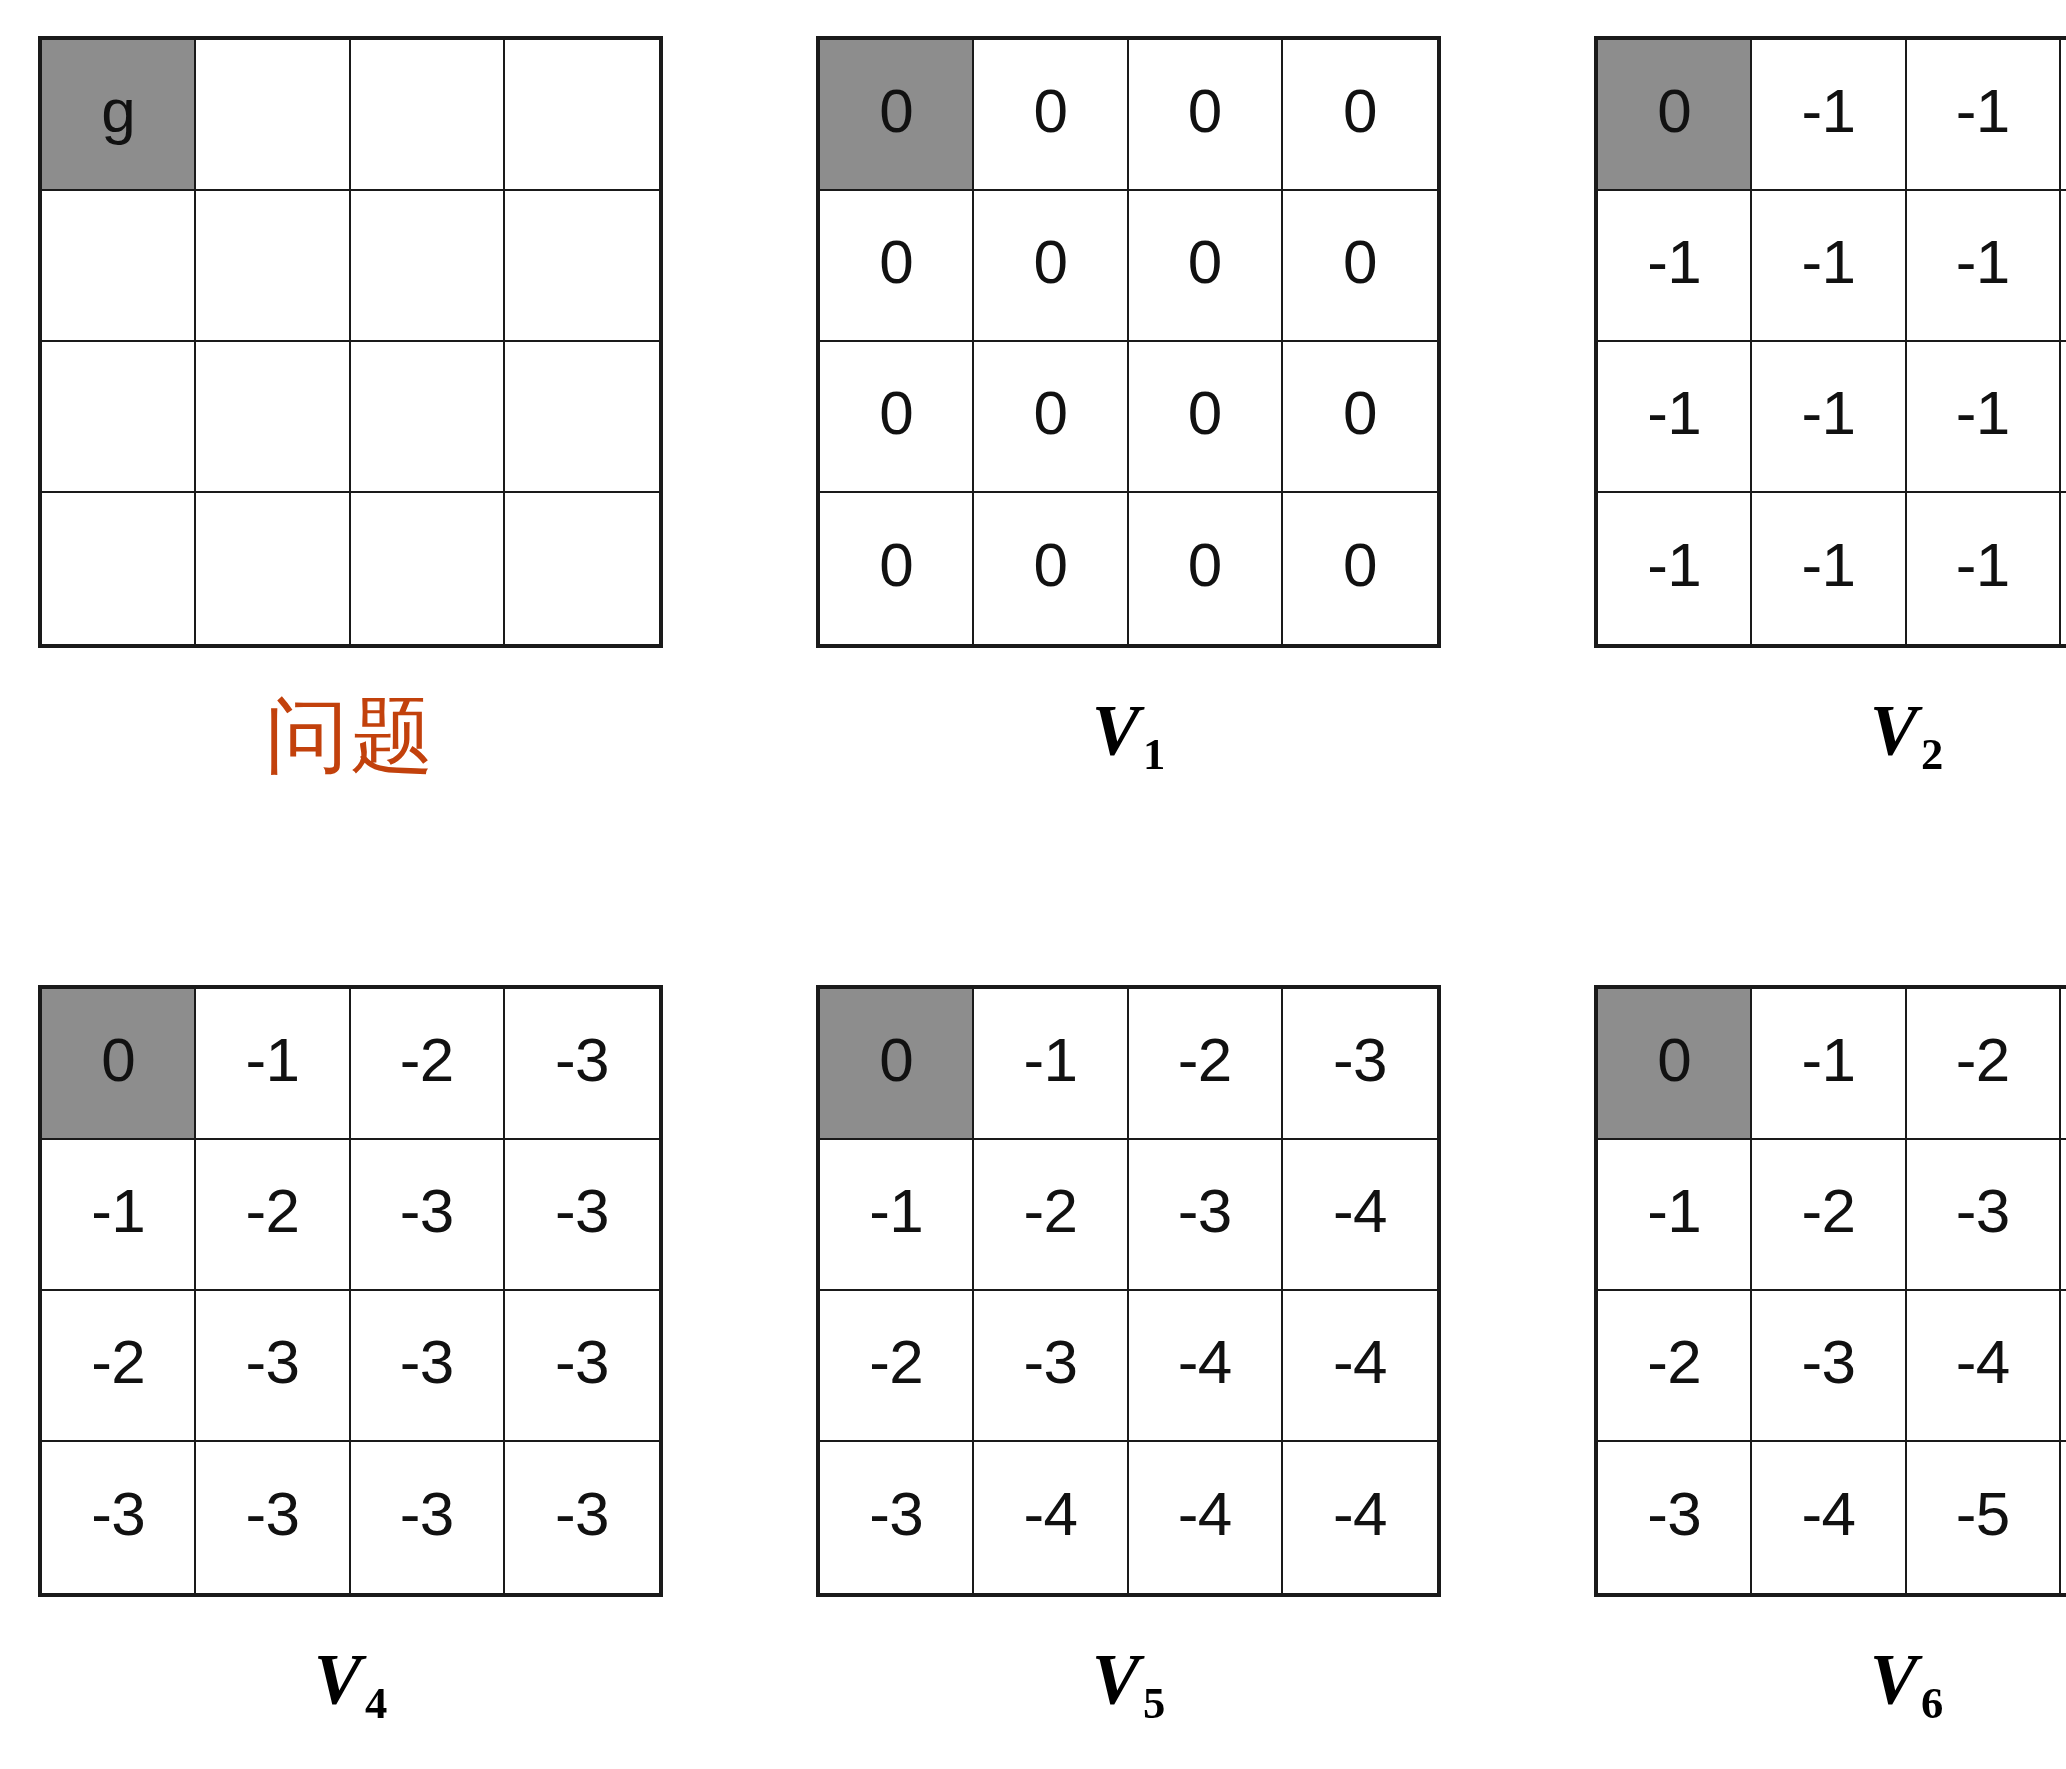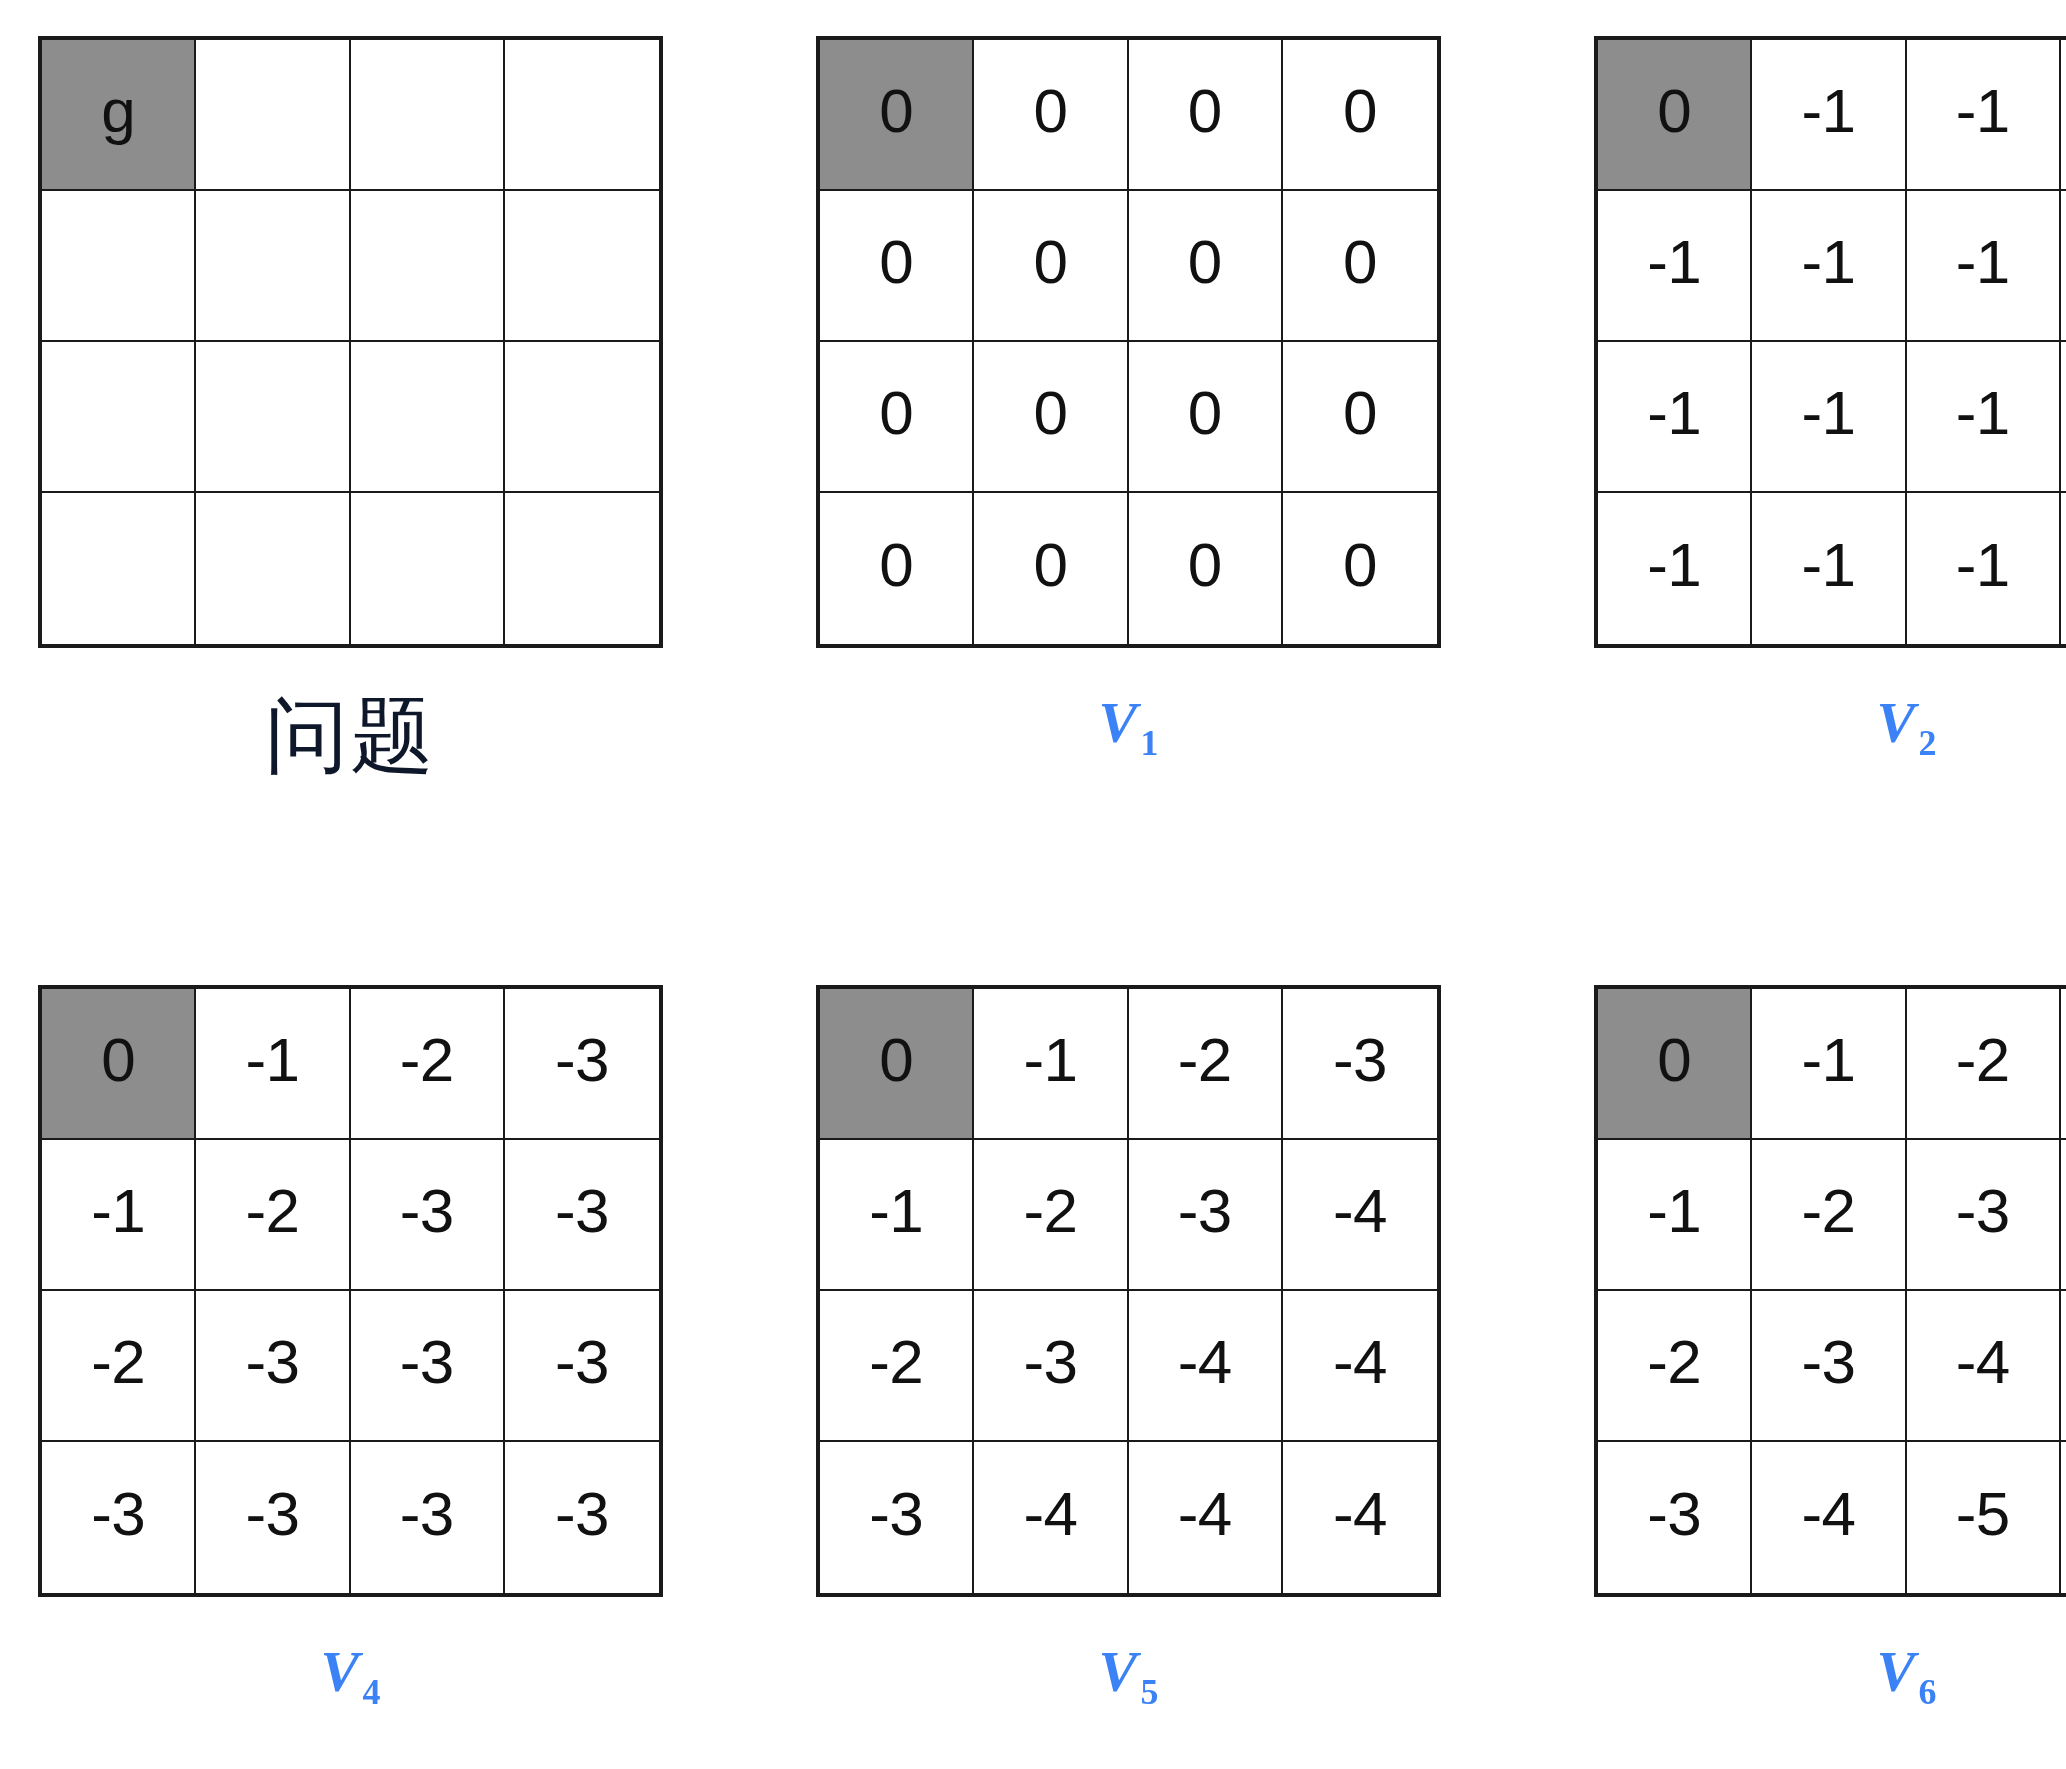--- a/index.html
+++ b/index.html
@@ -81,38 +81,38 @@
     height: 140px;
     display: flex;
     align-items: flex-start;
     justify-content: center;
     width: 100%;
   }
   .caption-math {
     font-family: "Liberation Serif", "DejaVu Serif", serif;
     font-style: italic;
     font-weight: bold;
-    font-size: 58px;
+    font-size: 72px;
     line-height: 1;
-    color: #3b82f6;
+    color: #000000;
     white-space: nowrap;
   }
   .caption-math .sub {
     font-style: normal;
     font-weight: bold;
     font-size: 0.62em;
     vertical-align: sub;
     margin-left: 3.3px;
   }
   .caption-cjk {
     font-family: "DejaVu Serif", "Liberation Serif", serif;
     font-weight: normal;
     font-size: 83px;
     line-height: 1;
-    color: #0f172a;
+    color: #c2410c;
     white-space: nowrap;
     letter-spacing: 2.5px;
   }
 </style>
 </head>
 <body>
 
 <div id="stage">
   <div class="panel-row" id="row-top">
       <div class="panel">

